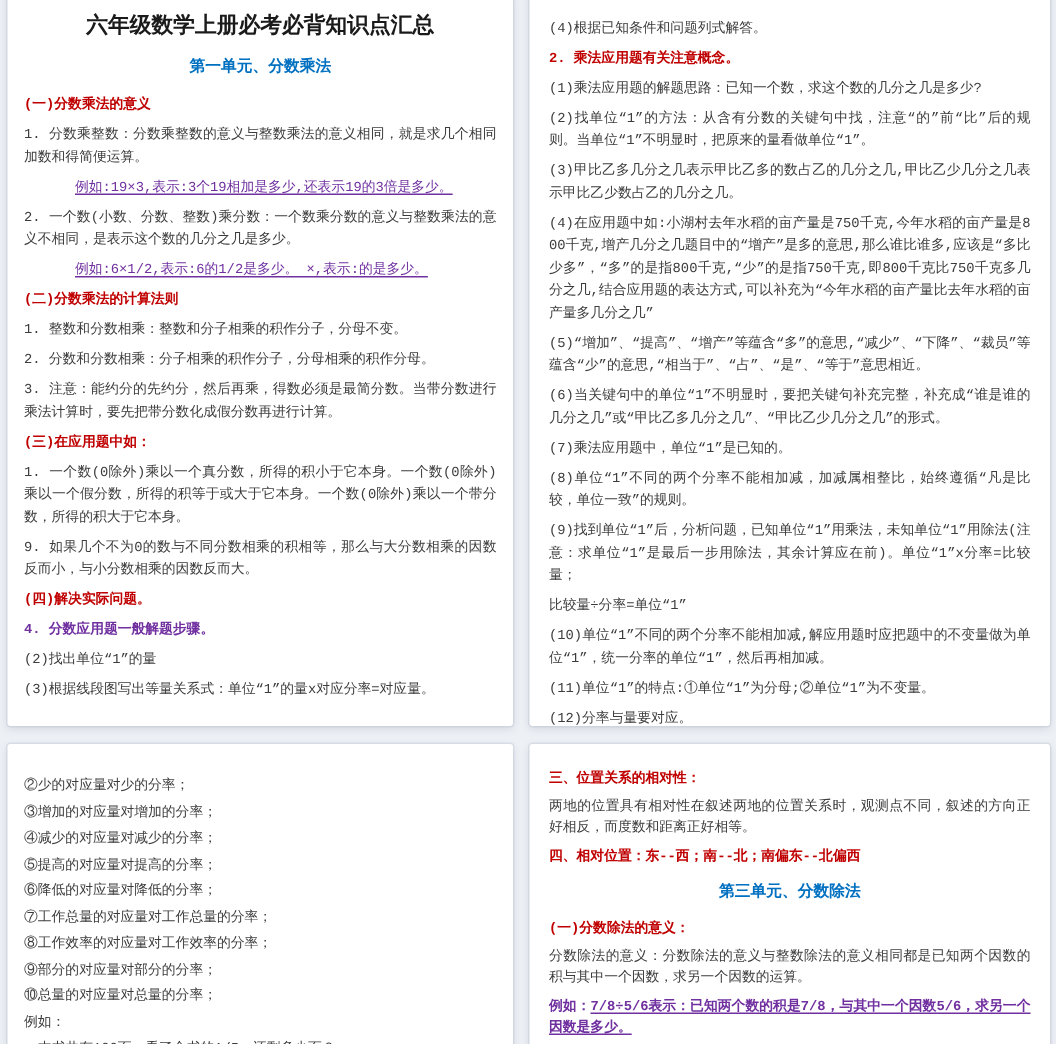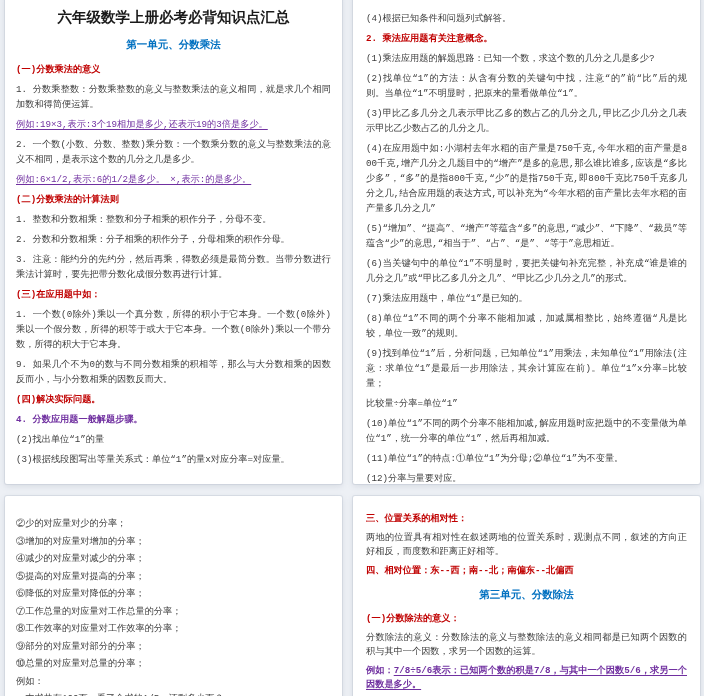--- a/index.html
+++ b/index.html
@@ -66,20 +66,21 @@
     font-weight:bold;
   }
   .blk.purple{
     color:var(--example-purple);
     font-weight:bold;
   }
   .blk.example{
     color:var(--example-purple);
     text-decoration:underline;
     text-underline-offset:2px;
+    margin-left:34px;
   }
   .blk.example2{
     color:var(--example-purple);
   }
   .blk.example2 .ex-label{
     font-weight:bold;
     text-decoration:none;
   }
   .blk.example2 .ex-body{
     font-weight:bold;

